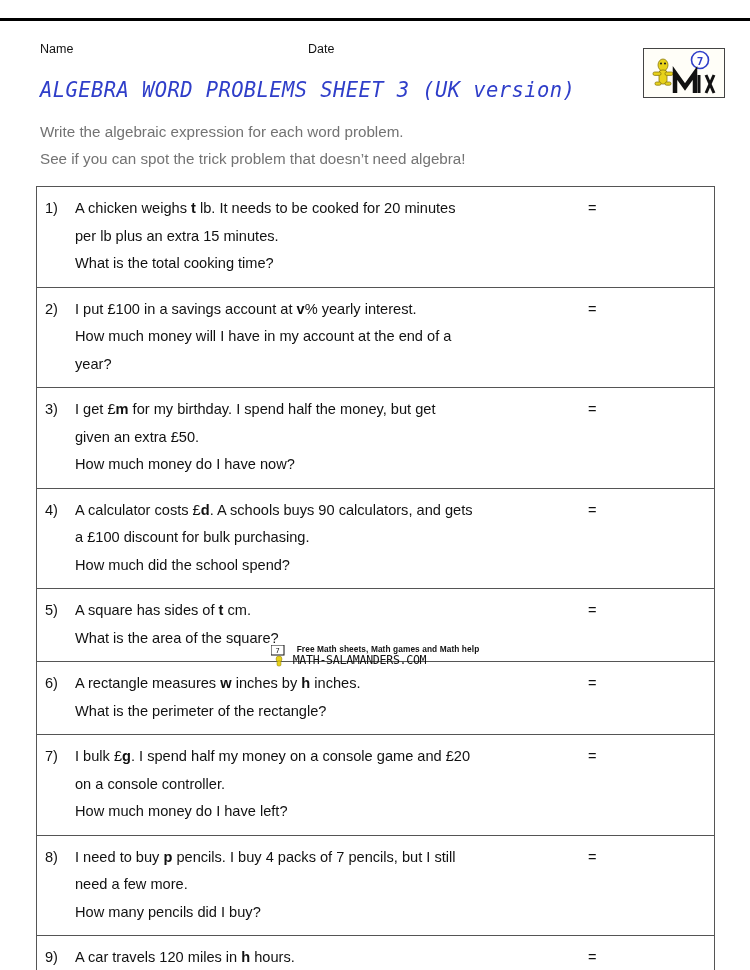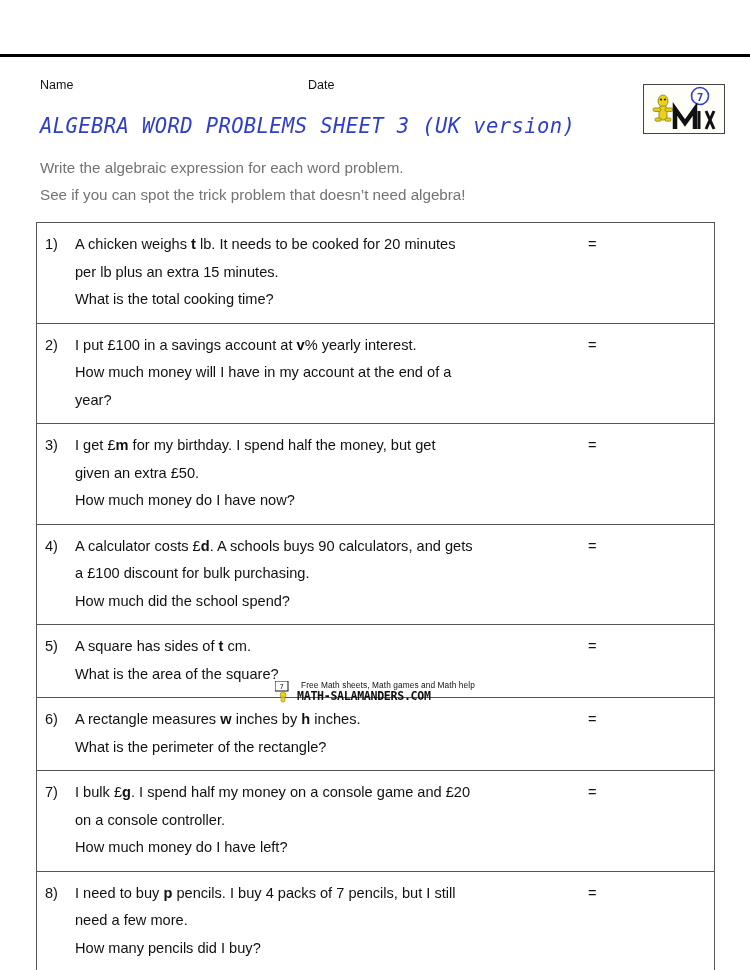--- a/index.html
+++ b/index.html
@@ -12,21 +12,20 @@
     background: #ffffff;
     font-family: "Liberation Sans", sans-serif;
     color: #1a1a1a;
     overflow: hidden;
   }
   .page {
     position: relative;
     width: 750px;
     height: 686px;
     box-sizing: border-box;
-    margin-top: 36px;
   }
   .top-rule {
     position: absolute;
     left: 0;
     top: 18px;
     width: 750px;
     height: 3px;
     background: #000000;
   }
   .header-row {
@@ -140,29 +139,29 @@
     width: 750px;
     text-align: center;
   }
   .footer-inner {
     display: inline-block;
     position: relative;
     text-align: left;
   }
   .footer-top {
     font-size: 8.3px;
-    font-weight: normal;
+    font-weight: bold;
     color: #111;
     margin-left: 26px;
     letter-spacing: 0.1px;
   }
   .footer-url {
     font-family: "DejaVu Sans Mono", monospace;
     font-size: 11.6px;
-    font-weight: bold;
+    font-weight: normal;
     color: #111;
     letter-spacing: -0.3px;
     margin-left: 22px;
     margin-top: -1px;
   }
   .footer-logo {
     position: absolute;
     left: 0;
     top: 1px;
   }

